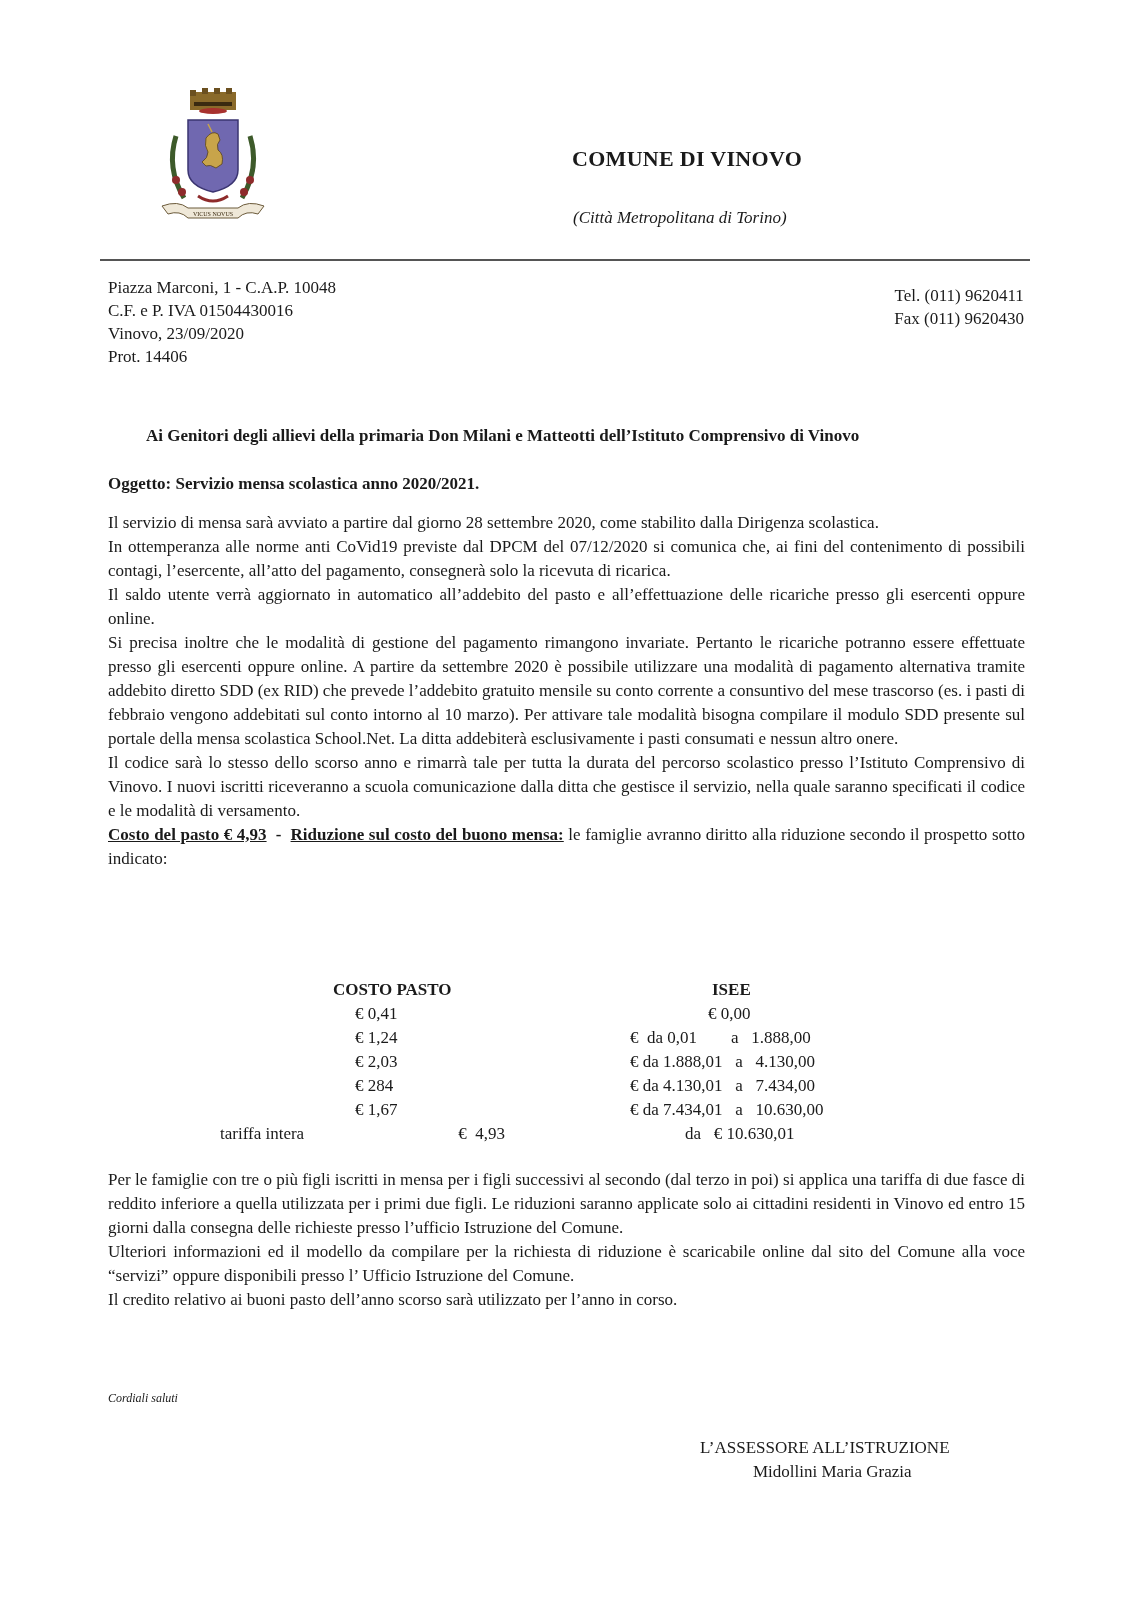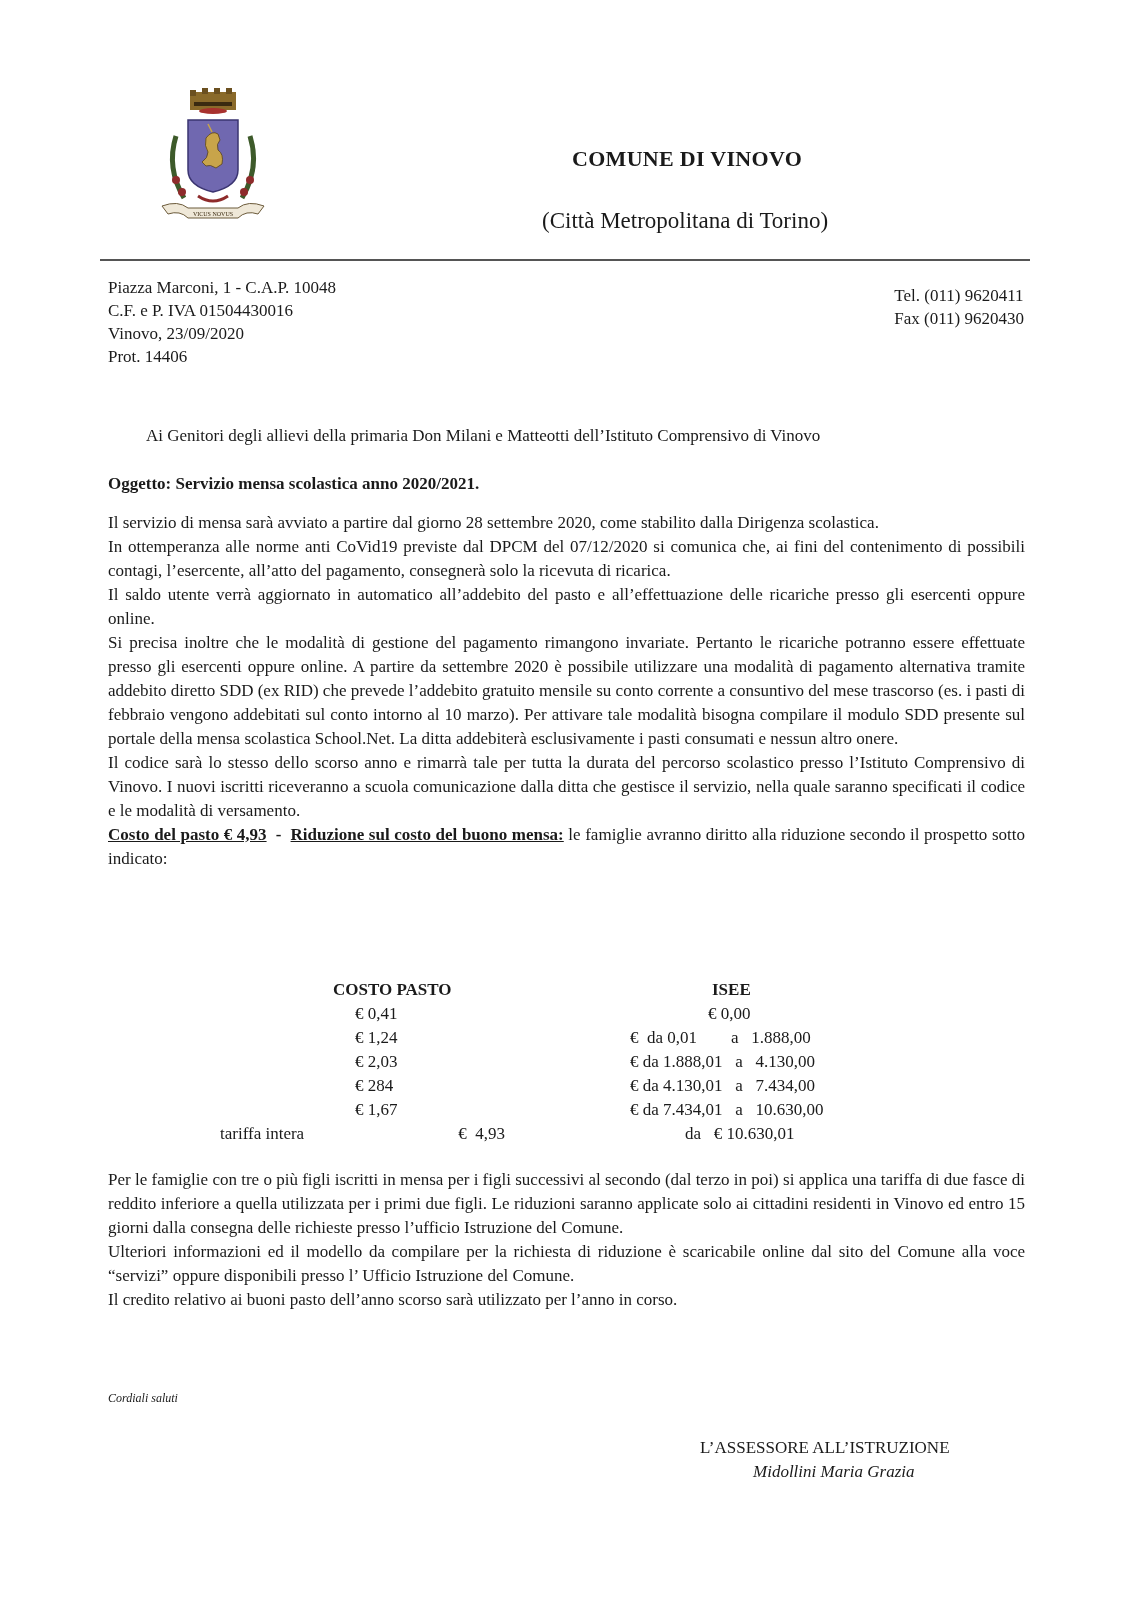--- a/index.html
+++ b/index.html
@@ -4,41 +4,41 @@
 <style>
   html, body { margin: 0; padding: 0; background: #ffffff; }
   body {
     width: 1131px; height: 1600px; position: relative; overflow: hidden;
     font-family: "Liberation Serif", "DejaVu Serif", serif;
     color: #1a1a1a;
   }
   .abs { position: absolute; }
   .crest { left: 158px; top: 88px; width: 110px; height: 140px; }
   .org-title { left: 572px; top: 146px; font-size: 22px; font-weight: bold; letter-spacing: 0.3px; }
-  .org-sub { left: 542px; top: 208px; font-size: 23px; }
+  .org-sub { left: 573px; top: 208px; font-size: 17px; font-style: italic; }
   .rule { left: 100px; top: 259px; width: 930px; height: 2px; background: #555; }
   .addr { left: 108px; top: 276px; font-size: 17px; line-height: 23px; }
-  .contacts { right: 107px; top: 284px; font-size: 17px; line-height: 23px; text-align: left; }
-  .recipients { left: 146px; top: 426px; font-size: 17px; font-weight: normal; }
+  .contacts { right: 107px; top: 284px; font-size: 17px; line-height: 23px; text-align: center; }
+  .recipients { left: 146px; top: 426px; font-size: 17px; font-weight: bold; }
   .subject { left: 108px; top: 474px; font-size: 17px; font-weight: bold; }
   .body-text {
     left: 108px; width: 917px; font-size: 17px; line-height: 24px; text-align: justify;
   }
   .body-text p { margin: 0; }
   .u { text-decoration: underline; }
   .b { font-weight: bold; }
   .tbl { left: 200px; top: 978px; font-size: 17px; line-height: 24px; }
   .tbl .row { position: relative; height: 24px; }
   .tbl .c0 { position: absolute; left: 20px; width: 110px; }
   .tbl .c1 { position: absolute; left: 155px; width: 150px; }
   .tbl .c2 { position: absolute; left: 430px; width: 440px; }
   .tbl .hdr { font-weight: bold; }
   .greet { left: 108px; top: 1391px; font-size: 12px; font-style: italic; }
   .sign-role { left: 700px; top: 1438px; font-size: 17px; }
-  .sign-name { left: 753px; top: 1462px; font-size: 17px; font-style: italic; }
+  .sign-name { left: 753px; top: 1462px; font-size: 17px; }
 </style>
 </head>
 <body>
 
 <div class="abs crest">
   <svg width="110" height="140" viewBox="0 0 110 140">
 
     <rect x="32" y="4" width="46" height="18" fill="#8a6a2a"></rect>
     <rect x="32" y="2" width="6" height="6" fill="#6b5020"></rect>
     <rect x="44" y="0" width="6" height="6" fill="#6b5020"></rect>

